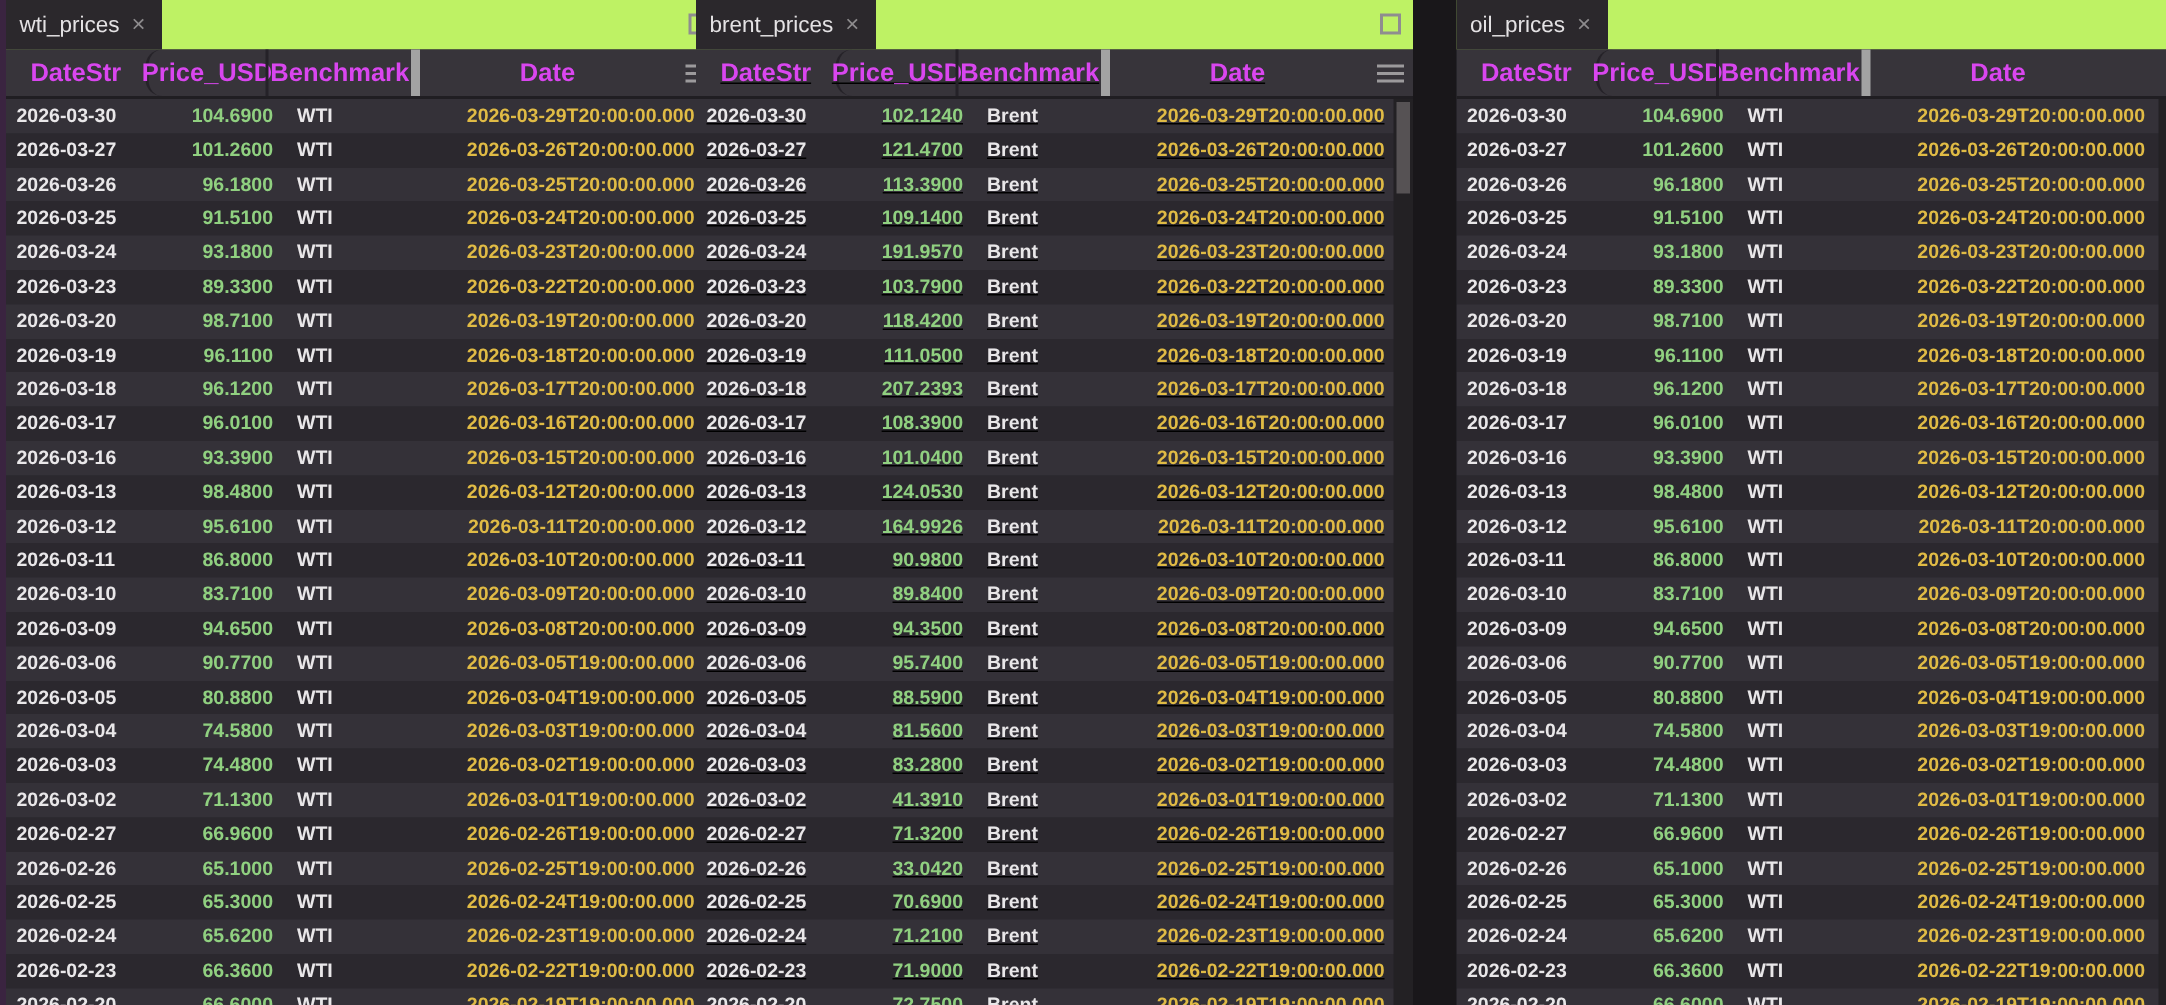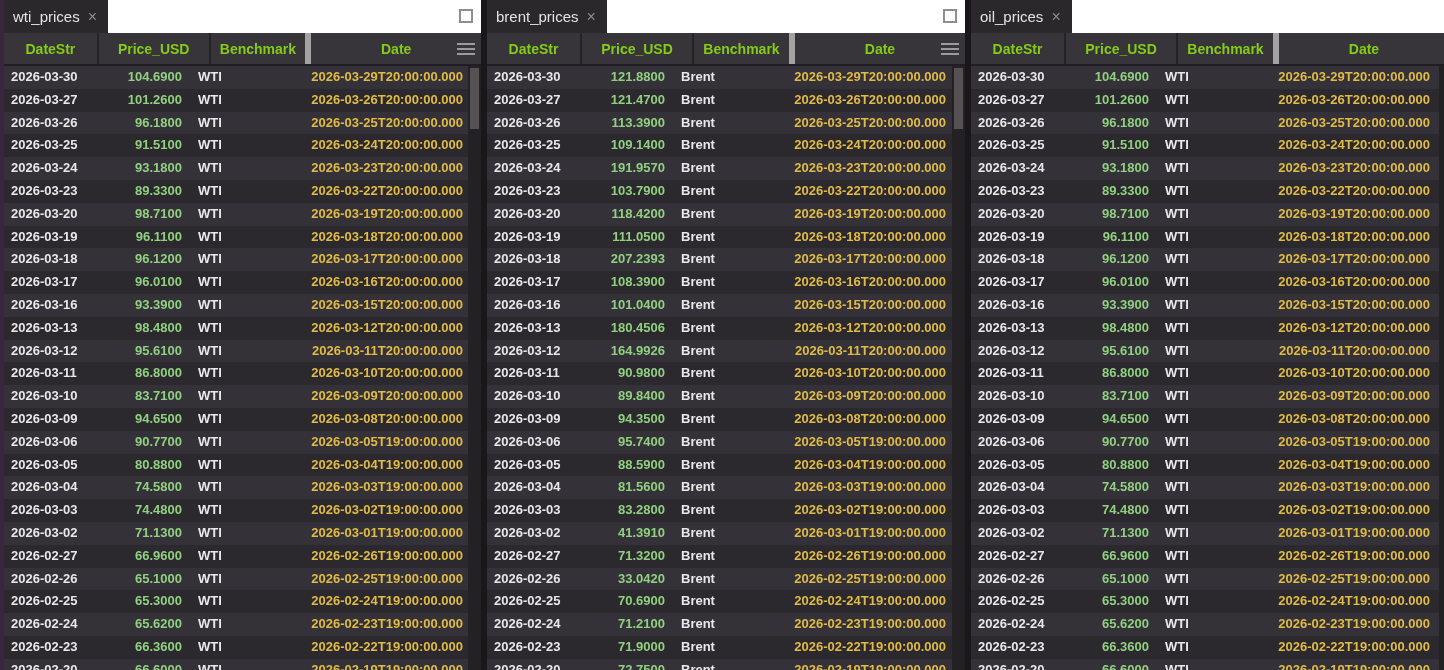--- a/index.html
+++ b/index.html
@@ -2,37 +2,37 @@
 <html><head>
 <meta charset="utf-8">
 <style>
   * { margin:0; padding:0; box-sizing:border-box; }
   html,body { width:1444px; height:670px; overflow:hidden; }
   body { background:#19171a; position:relative; font-family:"Liberation Sans", sans-serif; }
   .left-strip { position:absolute; left:0; top:0; width:4px; height:670px; background:#3a2440; }
 
   .panel { position:absolute; top:0; height:670px; background:#2b282e; overflow:hidden; }
   #p1 { left:4px;   width:477px; }
-  #p2 { left:487px; width:478px; }
+  #p2 { left:464px; width:478px;text-decoration:underline; }
   #p3 { left:971px; width:481px; }
 
-  .tabbar { height:33px; background:#ffffff; position:relative; }
+  .tabbar { height:33px; background:#bef264; position:relative; }
   .tab { position:absolute; left:0; top:0; height:33px; background:#2b282c;
          display:flex; align-items:center; padding:0 11px 0 9px; gap:8px; }
   .tab-label { font-size:15px; color:#e4e2e4; }
   .tab-close { font-size:16px; color:#8d8b8d; line-height:1; cursor:pointer; }
   .square-btn { position:absolute; right:8px; top:9px; width:14px; height:14px;
                 border:2px solid #8f8d8f; background:transparent; }
 
   .thead { height:33px; background:#37343a; display:flex; position:relative;
            border-bottom:2px solid #201e22; }
-  .th { font-weight:bold; font-size:14px; color:#84cc16; display:flex;
+  .th { font-weight:bold; font-size:17px; color:#d946ef; display:flex;
         align-items:center; justify-content:center; height:100%; }
   .th-datestr { width:93px; }
-  .th-price   { width:112px; border-left:2px solid #252228; }
+  .th-price   { width:80px; border-left:2px solid #252228;border-radius:11px; }
   .th-bench   { width:97px; border-left:2px solid #252228;text-align:center; }
   .th-date    { width:176px; border-left:6px solid #a3a3a3; }
   .menu-btn { position:absolute; right:6px; top:10px; width:18px; cursor:pointer; }
   .menu-btn i { display:block; height:2px; background:#9c9a9c; margin-bottom:3px; }
 
   .trow { display:flex; height:22.8px; width:100%; }
   .trow:nth-child(odd)  { background:#343138; }
   .trow:nth-child(even) { background:#2b282e; }
   .cell { font-size:13px; font-weight:bold; line-height:22.8px; white-space:nowrap; overflow:hidden; }
   .c-datestr { width:93px;  color:#e9e7e9; padding-left:7px; }
@@ -251,21 +251,21 @@
     <div class="th th-date">Date</div>
     <div class="menu-btn">
         <i></i>
         <i></i>
         <i></i>
       </div>
   </div>
   <div class="tbody">
       <div class="trow">
         <div class="cell c-datestr">2026-03-30</div>
-        <div class="cell c-price">121.8800</div>
+        <div class="cell c-price">102.1240</div>
         <div class="cell c-bench">Brent</div>
         <div class="cell c-date">2026-03-29T20:00:00.000</div>
       </div>
       <div class="trow">
         <div class="cell c-datestr">2026-03-27</div>
         <div class="cell c-price">121.4700</div>
         <div class="cell c-bench">Brent</div>
         <div class="cell c-date">2026-03-26T20:00:00.000</div>
       </div>
       <div class="trow">
@@ -317,21 +317,21 @@
         <div class="cell c-date">2026-03-16T20:00:00.000</div>
       </div>
       <div class="trow">
         <div class="cell c-datestr">2026-03-16</div>
         <div class="cell c-price">101.0400</div>
         <div class="cell c-bench">Brent</div>
         <div class="cell c-date">2026-03-15T20:00:00.000</div>
       </div>
       <div class="trow">
         <div class="cell c-datestr">2026-03-13</div>
-        <div class="cell c-price">180.4506</div>
+        <div class="cell c-price">124.0530</div>
         <div class="cell c-bench">Brent</div>
         <div class="cell c-date">2026-03-12T20:00:00.000</div>
       </div>
       <div class="trow">
         <div class="cell c-datestr">2026-03-12</div>
         <div class="cell c-price">164.9926</div>
         <div class="cell c-bench">Brent</div>
         <div class="cell c-date">2026-03-11T20:00:00.000</div>
       </div>
       <div class="trow">

